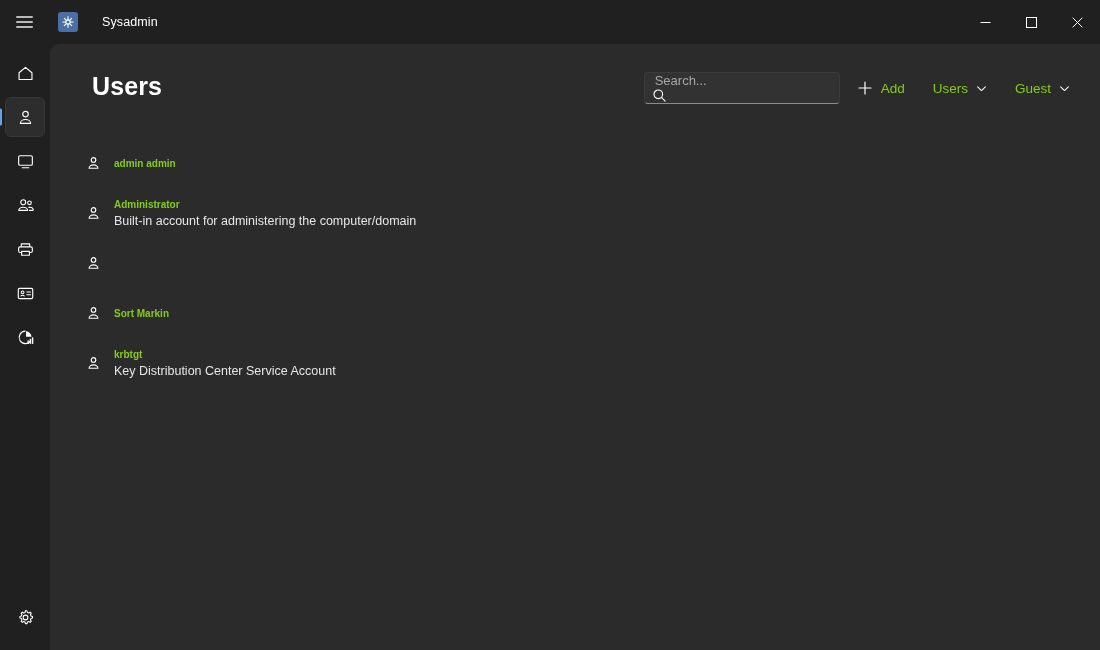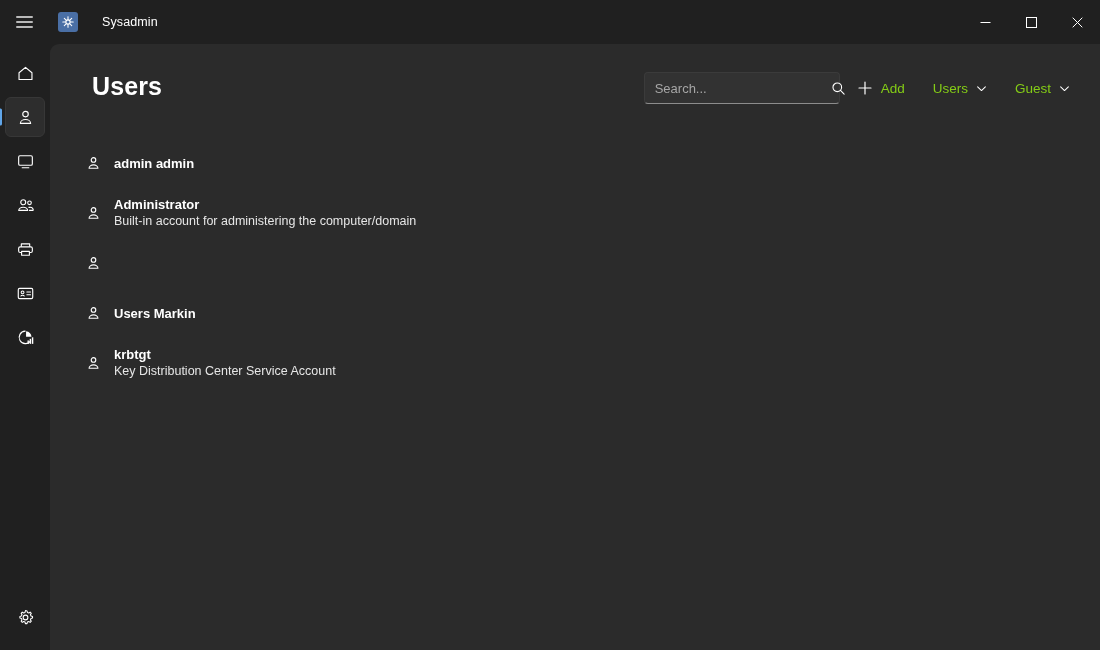--- a/index.html
+++ b/index.html
@@ -171,22 +171,22 @@
 
   .searchbox {
     position: relative;
     width: 196px;
     height: 32px;
     background: #323232;
     border: 1px solid #3b3b3b;
     border-bottom-color: #8c8c8c;
     border-radius: 4px;
     display: flex;
-    align-items: center;
     box-sizing: border-box;
+    flex-direction: column;
   }
   .searchbox input {
     flex: 1;
     background: transparent;
     border: none;
     outline: none;
     color: #ffffff;
     font-family: "Liberation Sans", sans-serif;
     font-size: 13px;
     padding: 0 0 0 10px;
@@ -233,23 +233,23 @@
   .li-icon {
     width: 22px;
     flex: none;
     display: flex;
     align-items: center;
     justify-content: center;
     margin-right: 10px;
   }
   .li-text { display: flex; flex-direction: column; justify-content: center; }
   .li-title {
-    font-size: 13px;
+    font-size: 10px;
     font-weight: bold;
-    color: #ffffff;
+    color: #84cc16;
     line-height: 17px;
   }
   .li-sub {
     font-size: 12.5px;
     color: #e6e6e6;
     line-height: 17px;
   }
   .li-sub:empty { display: none; }
 </style>
 </head>
@@ -454,21 +454,21 @@
           </div>
         </div>
         <div class="list-item">
           <div class="li-icon">
             <svg width="17" height="17" viewBox="0 0 20 20">
               <circle cx="10" cy="5.8" r="2.7" fill="none" stroke="#ffffff" stroke-width="1.3"></circle>
               <path d="M4.8 15.6 a5.2 4 0 0 1 10.4 0 Z" fill="none" stroke="#ffffff" stroke-width="1.3" stroke-linejoin="round"></path>
             </svg>
           </div>
           <div class="li-text">
-            <div class="li-title">Users Markin</div>
+            <div class="li-title">Sort Markin</div>
           </div>
         </div>
         <div class="list-item">
           <div class="li-icon">
             <svg width="17" height="17" viewBox="0 0 20 20">
               <circle cx="10" cy="5.8" r="2.7" fill="none" stroke="#ffffff" stroke-width="1.3"></circle>
               <path d="M4.8 15.6 a5.2 4 0 0 1 10.4 0 Z" fill="none" stroke="#ffffff" stroke-width="1.3" stroke-linejoin="round"></path>
             </svg>
           </div>
           <div class="li-text">

